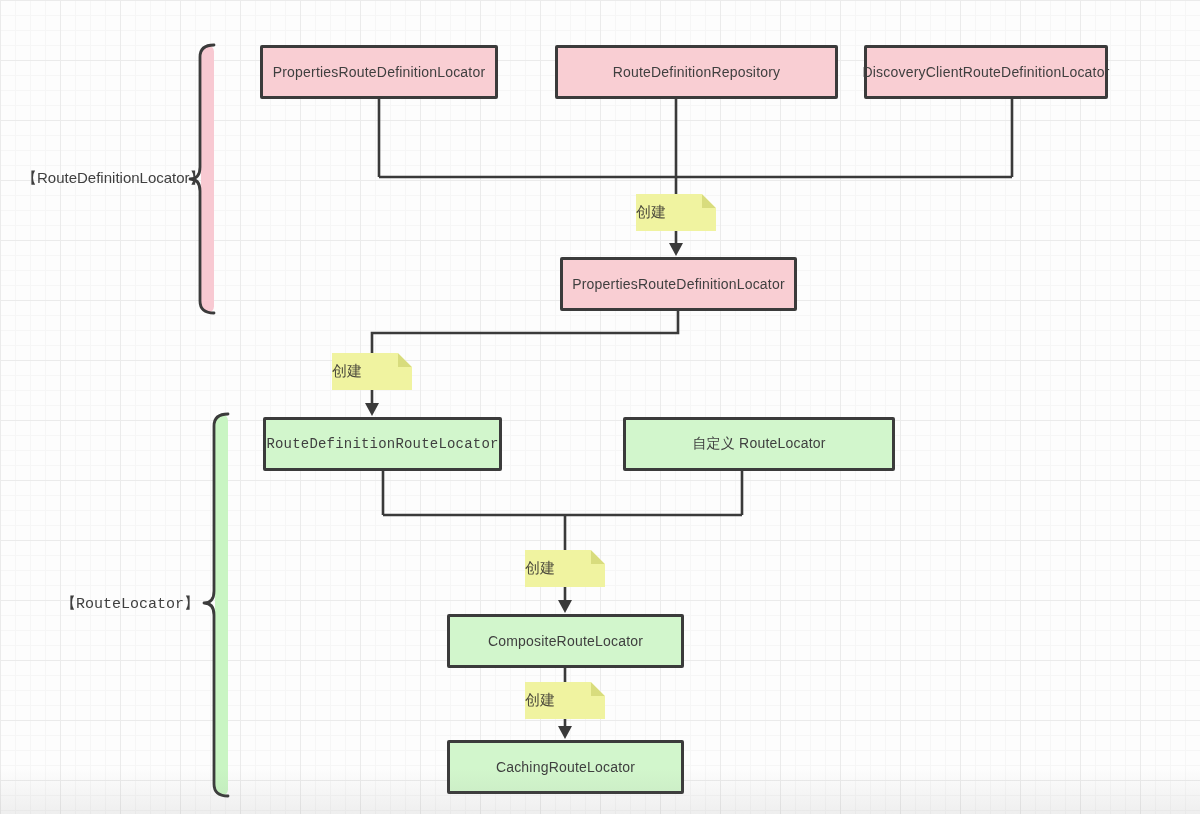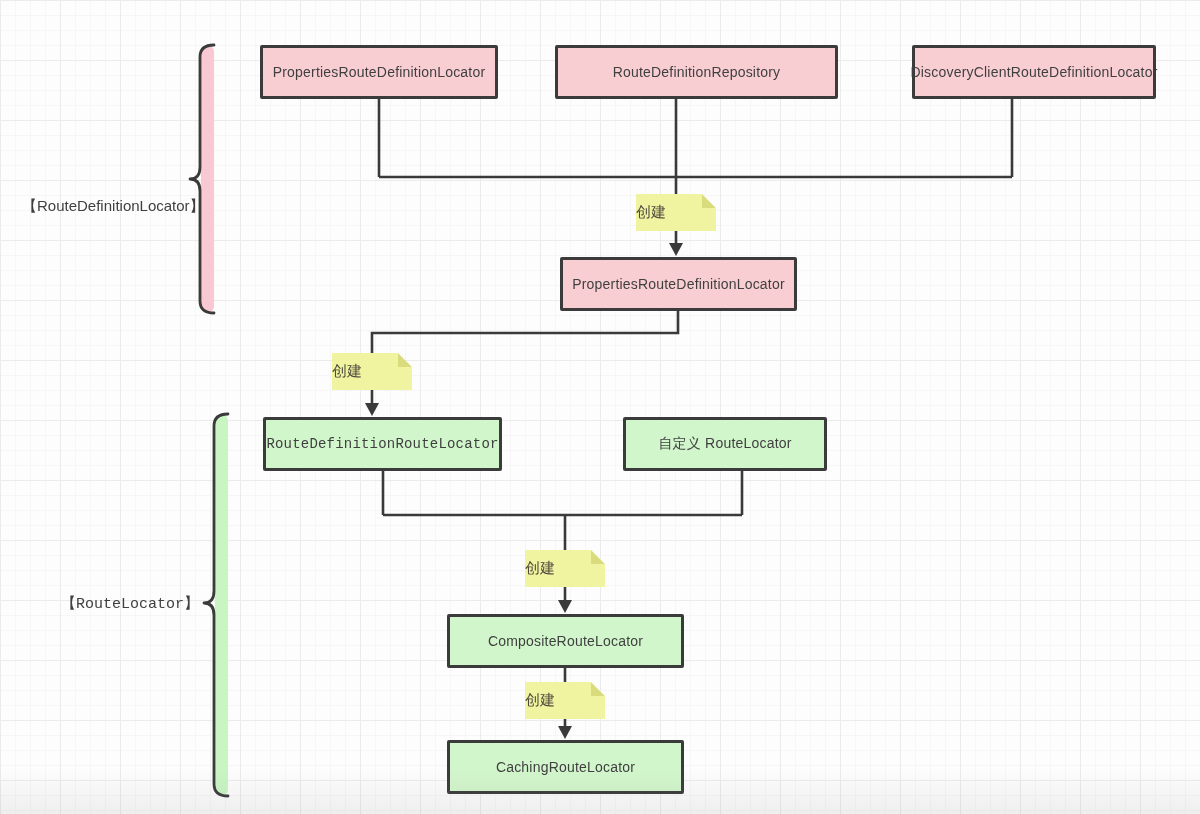--- a/index.html
+++ b/index.html
@@ -103,46 +103,46 @@
   <div class="note" style="left:525px;top:682px;">
     <span>创建</span>
   </div>
 
   <div class="node pink" style="left:260px;top:45px;width:238px;height:54px;">
     <span>PropertiesRouteDefinitionLocator</span>
   </div>
   <div class="node pink" style="left:555px;top:45px;width:283px;height:54px;">
     <span>RouteDefinitionRepository</span>
   </div>
-  <div class="node pink" style="left:864px;top:45px;width:244px;height:54px;margin-left:48px;">
+  <div class="node pink" style="left:864px;top:45px;width:244px;height:54px;">
     <span>DiscoveryClientRouteDefinitionLocator</span>
   </div>
   <div class="node pink" style="left:560px;top:257px;width:237px;height:54px;">
     <span>PropertiesRouteDefinitionLocator</span>
   </div>
   <div class="node green" style="left:263px;top:417px;width:239px;height:54px;font-family:Liberation Mono, monospace;">
     <span>RouteDefinitionRouteLocator</span>
   </div>
-  <div class="node green" style="left:623px;top:417px;width:204px;height:54px;">
+  <div class="node green" style="left:623px;top:417px;width:272px;height:54px;">
     <span>自定义 RouteLocator</span>
   </div>
   <div class="node green" style="left:447px;top:614px;width:237px;height:54px;">
     <span>CompositeRouteLocator</span>
   </div>
   <div class="node green" style="left:447px;top:740px;width:237px;height:54px;">
     <span>CachingRouteLocator</span>
   </div>
 
   <svg class="brace" style="left:185px;top:43px;" width="36" height="272" viewBox="0 0 36 272">
     <rect class="brace-bar-pink" x="16" y="2" width="13" height="268" rx="6.5"></rect>
     <path class="brace-outline" d="M 29,2 Q 15,2 15,14 L 15,124 Q 15,136 5,136 Q 15,136 15,148 L 15,258 Q 15,270 29,270"></path>
   </svg>
   <svg class="brace" style="left:199px;top:412px;" width="36" height="390" viewBox="0 0 36 390">
     <rect class="brace-bar-green" x="16" y="2" width="13" height="382" rx="6.5"></rect>
     <path class="brace-outline" d="M 29,2 Q 15,2 15,14 L 15,179 Q 15,191 5,191 Q 15,191 15,203 L 15,372 Q 15,384 29,384"></path>
   </svg>
 
-  <div class="group-label" style="left:22px;top:169px;width:163px;margin-top:28px;">【RouteDefinitionLocator】</div>
+  <div class="group-label" style="left:22px;top:169px;width:163px;">【RouteDefinitionLocator】</div>
   <div class="group-label" style="left:40px;top:594px;width:159px;font-family:Liberation Mono, monospace;">【RouteLocator】</div>
 
 
   <div class="bottom-fade"></div>
 </div>
 
 </body></html>

